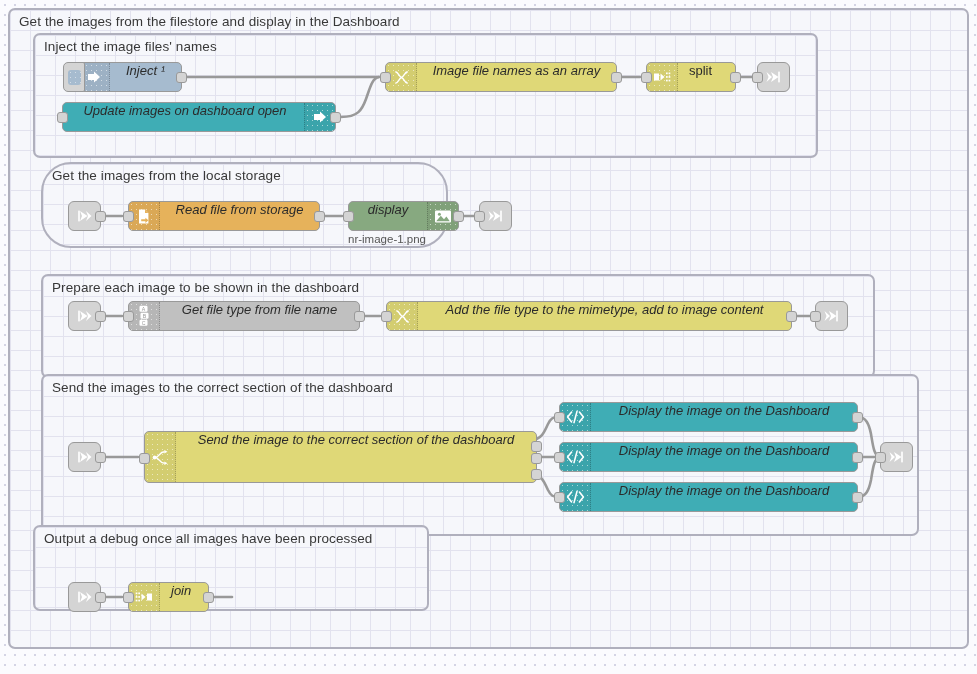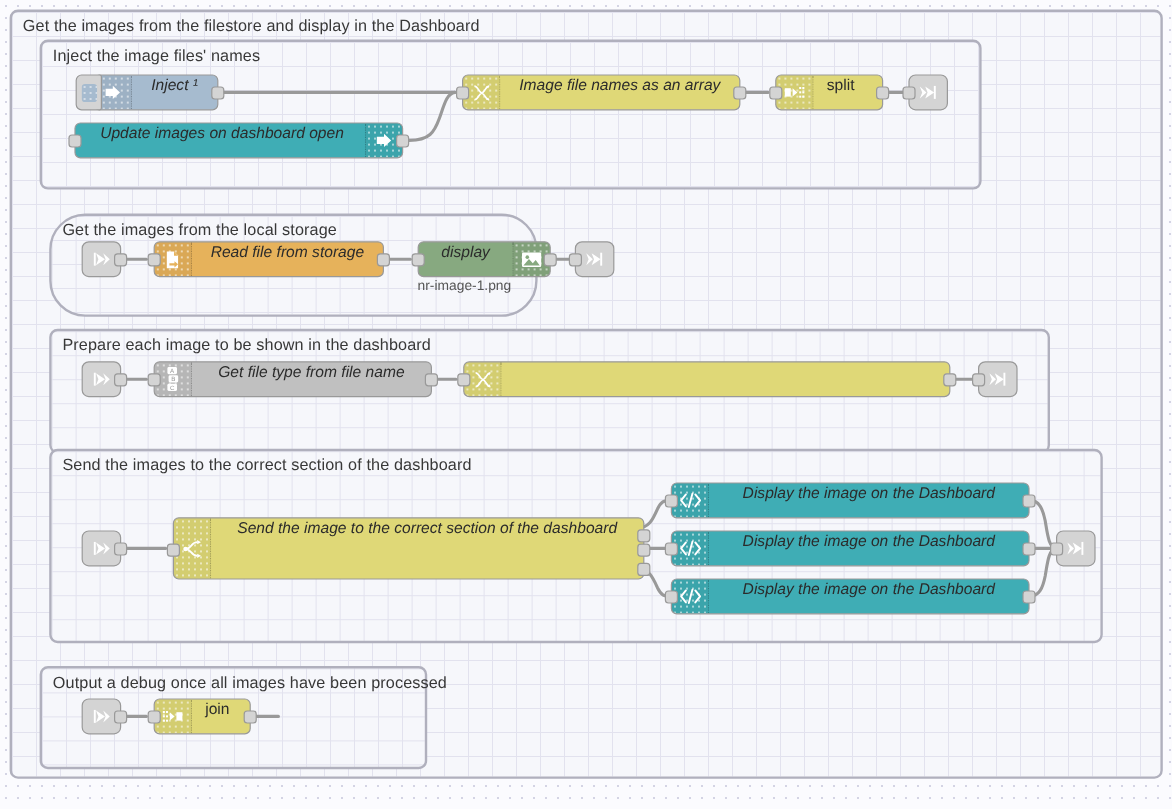--- a/index.html
+++ b/index.html
@@ -301,21 +301,21 @@
     <div class="node-icon-box">
       <svg class="glyph" width="17" height="16" viewBox="0 0 17 16">
         <path d="M1.5 3 L7 8 L1.5 13 L3.5 8 Z" fill="#ffffff"></path>
         <path d="M6 3 L13.5 8 L6 13 L8 8 Z" fill="#ffffff"></path>
         <rect x="13.2" y="2.6" width="1.6" height="10.8" fill="#ffffff"></rect>
       </svg>
     </div>
     <div class="port in"></div>
   </div>
 
-  <div class="group" style="left:41px; top:178px; width:407px; height:86px;border-radius:30px;">
+  <div class="group" style="left:41px; top:162px; width:407px; height:86px;border-radius:30px;">
     <div class="group-label">Get the images from the local storage</div>
   </div>
 
   <div class="node linknode" style="left:68px; top:201px; z-index:5;">
     <div class="node-icon-box">
       <svg class="glyph" width="17" height="16" viewBox="0 0 17 16">
         <rect x="2.2" y="2.6" width="1.6" height="10.8" fill="#ffffff"></rect>
         <path d="M4 3 L11.5 8 L4 13 L6 8 Z" fill="#ffffff"></path>
         <path d="M10 3 L15.5 8 L10 13 L12 8 Z" fill="#ffffff"></path>
       </svg>
@@ -392,20 +392,21 @@
     <div class="port out"></div>
   </div>
 
   <div class="node c-yellow" style="left:386px; top:301px; width:406px; z-index:5;">
     <div class="node-icon-box">
       <svg class="glyph" width="17" height="17" viewBox="0 0 16 16">
         <path d="M2.2 2.6 C5 2.6 5.5 7.2 8 8 M13.8 2.6 C11 2.6 10.5 7.2 8 8 M2.2 13.4 C5 13.4 5.5 8.8 8 8 M13.8 13.4 C11 13.4 10.5 8.8 8 8" stroke="#ffffff" stroke-width="1.3" fill="none"></path>
         <path d="M13.8 2.6 l-2.5 .2 l1.6 1.7 Z M13.8 13.4 l-2.5 -.2 l1.6 -1.7 Z" fill="#ffffff"></path>
       </svg>
     </div>
+    <div class="node-label">Add the file type to the mimetype, add to image content</div>
     <div class="port in"></div>
     <div class="port out"></div>
   </div>
 
   <div class="node linknode" style="left:815px; top:301px; z-index:5;">
     <div class="node-icon-box">
       <svg class="glyph" width="17" height="16" viewBox="0 0 17 16">
         <path d="M1.5 3 L7 8 L1.5 13 L3.5 8 Z" fill="#ffffff"></path>
         <path d="M6 3 L13.5 8 L6 13 L8 8 Z" fill="#ffffff"></path>
         <rect x="13.2" y="2.6" width="1.6" height="10.8" fill="#ffffff"></rect>
@@ -488,21 +489,21 @@
     <div class="node-icon-box">
       <svg class="glyph" width="17" height="16" viewBox="0 0 17 16">
         <path d="M1.5 3 L7 8 L1.5 13 L3.5 8 Z" fill="#ffffff"></path>
         <path d="M6 3 L13.5 8 L6 13 L8 8 Z" fill="#ffffff"></path>
         <rect x="13.2" y="2.6" width="1.6" height="10.8" fill="#ffffff"></rect>
       </svg>
     </div>
     <div class="port in"></div>
   </div>
 
-  <div class="group" style="left:33px; top:555px; width:323px; height:86px;">
+  <div class="group" style="left:33px; top:525px; width:396px; height:86px;">
     <div class="group-label">Output a debug once all images have been processed</div>
   </div>
 
   <div class="node linknode" style="left:68px; top:582px; z-index:5;">
     <div class="node-icon-box">
       <svg class="glyph" width="17" height="16" viewBox="0 0 17 16">
         <rect x="2.2" y="2.6" width="1.6" height="10.8" fill="#ffffff"></rect>
         <path d="M4 3 L11.5 8 L4 13 L6 8 Z" fill="#ffffff"></path>
         <path d="M10 3 L15.5 8 L10 13 L12 8 Z" fill="#ffffff"></path>
       </svg>
@@ -518,19 +519,19 @@
             <rect x="3.3" y="2.5" width="1.7" height="1.7"></rect>
           <rect x="0.7" y="6.1" width="1.7" height="1.7"></rect>
             <rect x="3.3" y="6.1" width="1.7" height="1.7"></rect>
           <rect x="0.7" y="9.7" width="1.7" height="1.7"></rect>
             <rect x="3.3" y="9.7" width="1.7" height="1.7"></rect>
         </g>
         <path d="M6.5 3.5 L10.5 7 L6.5 10.5 Z" fill="#ffffff"></path>
         <rect x="12" y="3.5" width="5" height="7" fill="#ffffff"></rect>
       </svg>
     </div>
-    <div class="node-label plain" style="justify-content:flex-start;">join</div>
+    <div class="node-label plain" style="justify-content:flex-start;font-style:italic;">join</div>
     <div class="port in"></div>
     <div class="port out"></div>
   </div>
 
 
 </div>
 
 </body></html>

